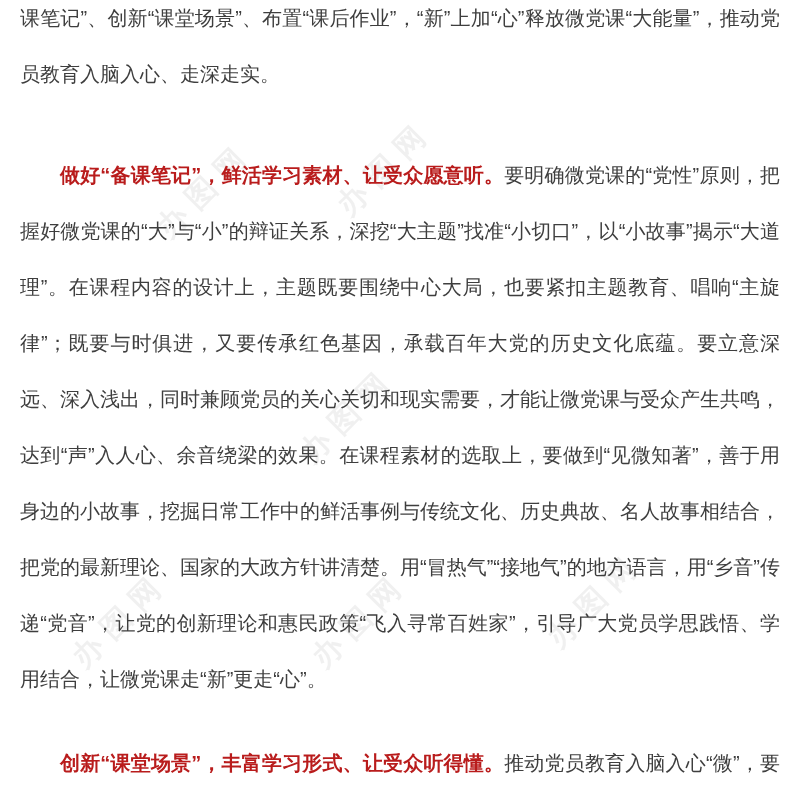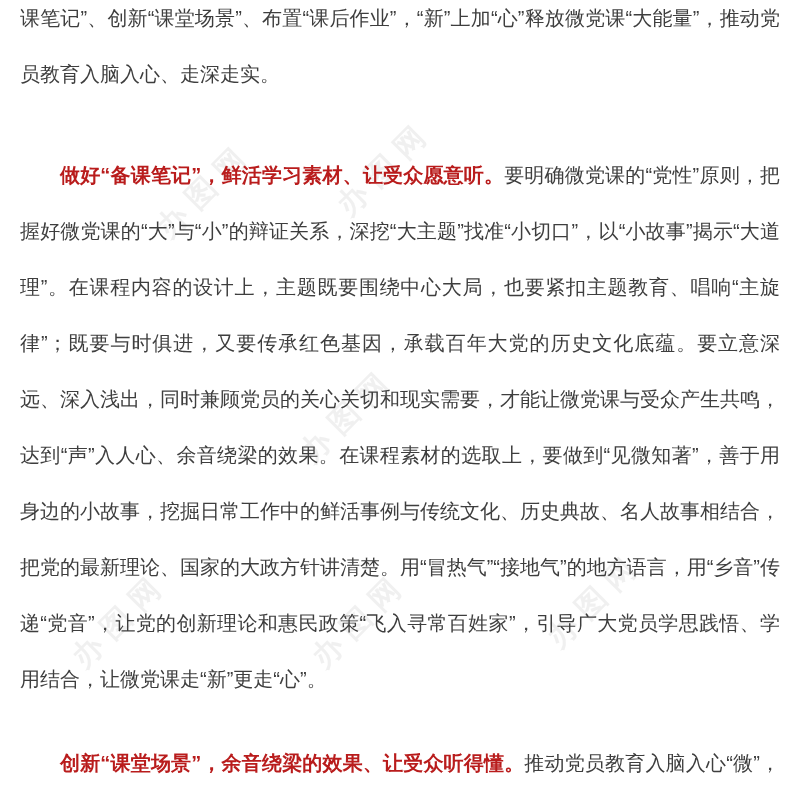--- a/index.html
+++ b/index.html
@@ -58,15 +58,15 @@
       <div class="wm" style="left: 205px; top: 190px; color: rgba(0, 0, 0, 0.06);">办图网</div>
       <div class="wm" style="left: 385px; top: 168px; color: rgba(0, 0, 0, 0.06);">办图网</div>
       <div class="wm" style="left: 348px; top: 415px; color: rgba(0, 0, 0, 0.06);">办图网</div>
       <div class="wm" style="left: 120px; top: 620px; color: rgba(0, 0, 0, 0.06);">办图网</div>
       <div class="wm" style="left: 360px; top: 620px; color: rgba(0, 0, 0, 0.06);">办图网</div>
       <div class="wm" style="left: 595px; top: 600px; color: rgba(0, 0, 0, 0.06);">办图网</div>
     </div>
   <div class="content">
       <p style="margin-top: -10px;"><span>课笔记”、创新“课堂场景”、布置“课后作业”，“新”上加“心”释放微党课“大能量”，推动党员教育入脑入心、走深走实。</span></p>
       <p class="indent" style="margin-top: 45px;"><span class="run-bold">做好“备课笔记”，鲜活学习素材、让受众愿意听。</span><span>要明确微党课的“党性”原则，把握好微党课的“大”与“小”的辩证关系，深挖“大主题”找准“小切口”，以“小故事”揭示“大道理”。在课程内容的设计上，主题既要围绕中心大局，也要紧扣主题教育、唱响“主旋律”；既要与时俱进，又要传承红色基因，承载百年大党的历史文化底蕴。要立意深远、深入浅出，同时兼顾党员的关心关切和现实需要，才能让微党课与受众产生共鸣，达到“声”入人心、余音绕梁的效果。在课程素材的选取上，要做到“见微知著”，善于用身边的小故事，挖掘日常工作中的鲜活事例与传统文化、历史典故、名人故事相结合，把党的最新理论、国家的大政方针讲清楚。用“冒热气”“接地气”的地方语言，用“乡音”传递“党音”，让党的创新理论和惠民政策“飞入寻常百姓家”，引导广大党员学思践悟、学用结合，让微党课走“新”更走“心”。</span></p>
-      <p class="indent" style="margin-top: 28px;"><span class="run-bold">创新“课堂场景”，余音绕梁的效果、让受众听得懂。</span><span>推动党员教育入脑入心“微”，要在</span></p>
+      <p class="indent" style="margin-top: 28px;"><span class="run-bold">创新“课堂场景”，丰富学习形式、让受众听得懂。</span><span>推动党员教育入脑入心“微”，要在</span></p>
     </div>
 </div>
 
 </body></html>

